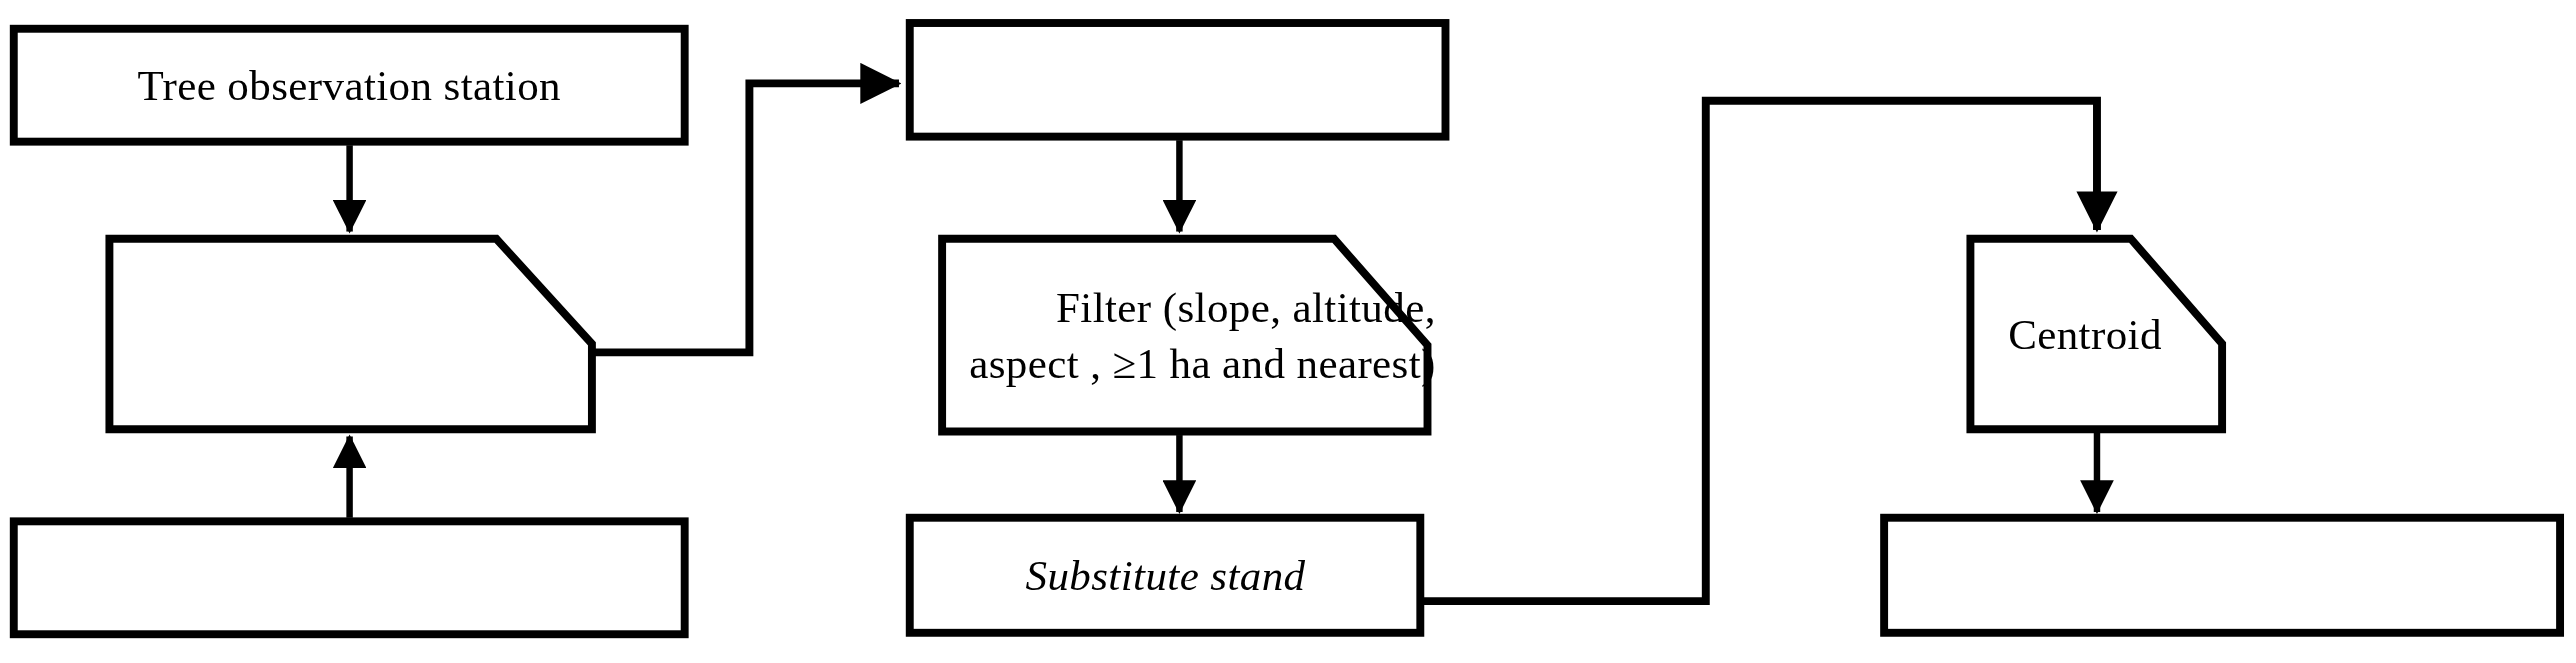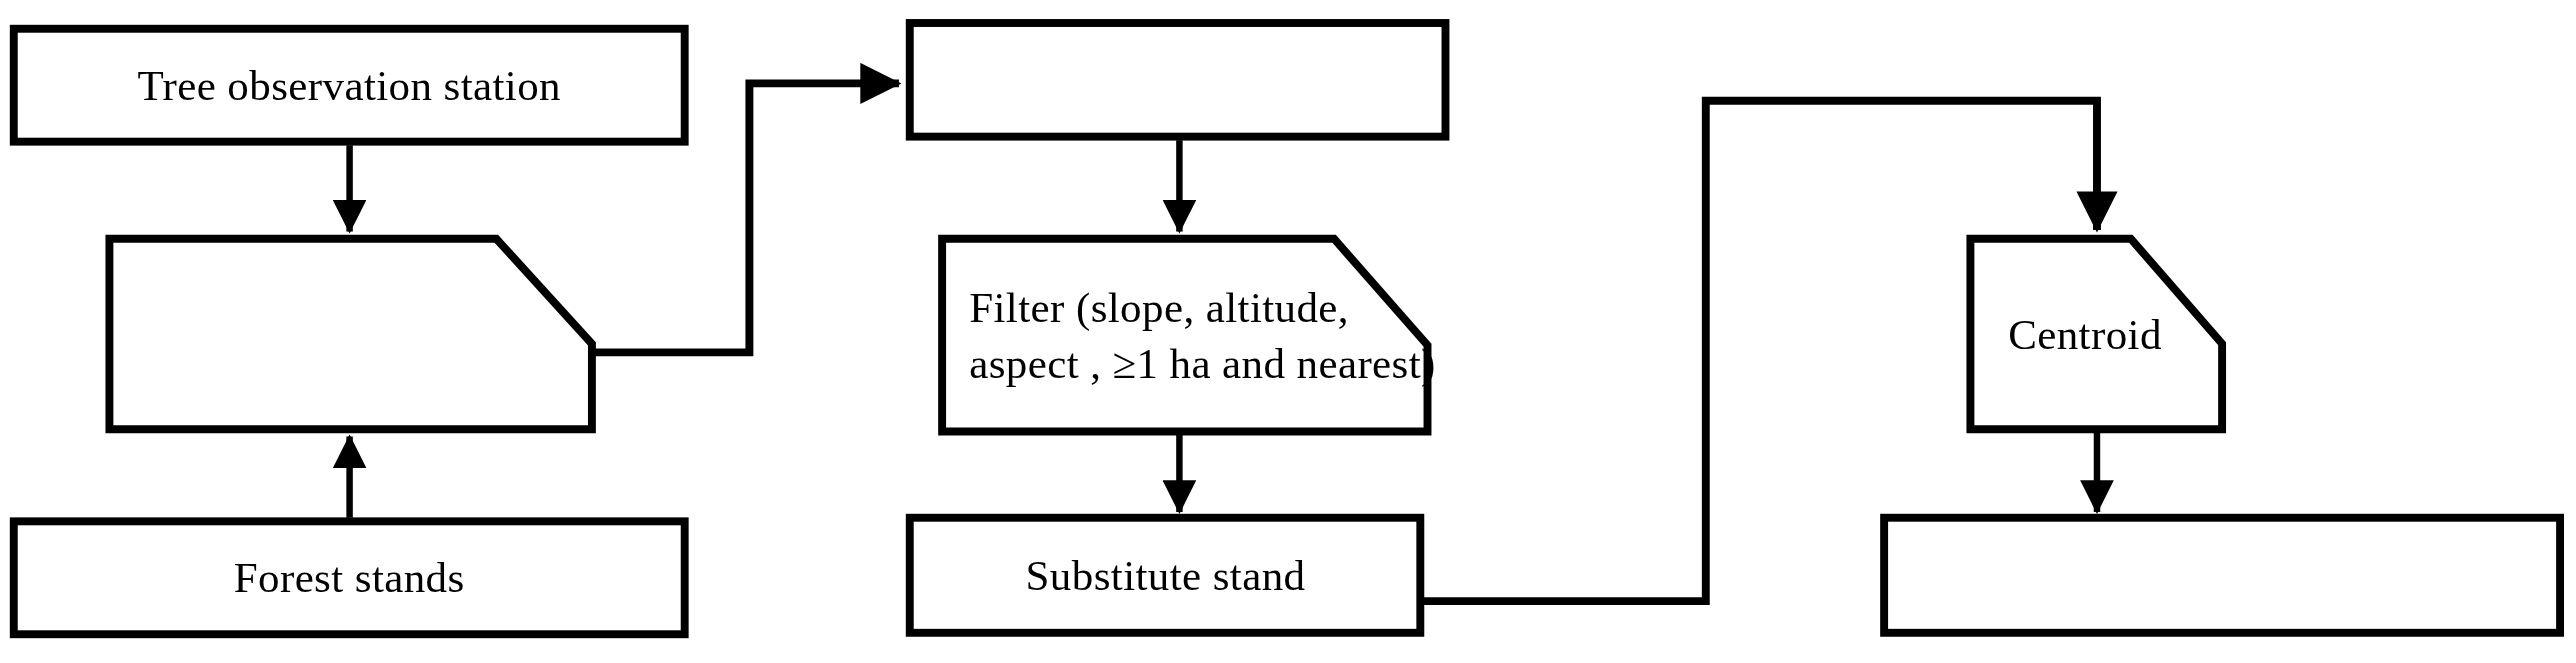--- a/index.html
+++ b/index.html
@@ -22,21 +22,21 @@
     top: 0;
     width: 2576px;
     height: 663px;
     display: block;
   }
   .node-label {
     position: absolute;
     display: flex;
     align-items: center;
     justify-content: center;
-    text-align: left;
+    text-align: right;
     color: #000000;
     font-family: "Liberation Serif", "DejaVu Serif", serif;
     font-size: 43px;
     line-height: 1.28;
     letter-spacing: 0.4px;
     white-space: pre-line;
     pointer-events: none;
   }
 </style>
 </head>
@@ -80,25 +80,24 @@
 
     <path d="M 1975 836 L 2372 836 L 2372 140 L 2916 140 L 2916 320" fill="none" stroke="#000000" stroke-width="11" stroke-linejoin="miter" marker-end="url(#arrow)"></path>
 
     <path d="M 2916 602 L 2916 712" fill="none" stroke="#000000" stroke-width="9" marker-end="url(#arrow)"></path>
 
   </svg>
 
   <div class="node-label" style="left:13.7px; top:29px; width:671px; height:113px;">Tree observation station</div>
 
 
-  <div class="node-label" style="left:13.7px; top:521px; width:671px; height:113px;">Forest stands</div>
 
 
   <div class="node-label" style="left:960px; top:239px; width:485px; height:193px;">Filter  (slope, altitude,
 aspect , ≥1 ha and nearest)</div>
 
-  <div class="node-label" style="left:910px; top:518px; width:511px; height:115px;">Substitute stand</div>
+  <div class="node-label" style="left:910px; top:518px; width:511px; height:115px;font-style:italic;">Substitute stand</div>
 
   <div class="node-label" style="left:1970px; top:239px; width:230px; height:191px;">Centroid</div>
 
 
 </div>
 
 
 </body></html>

